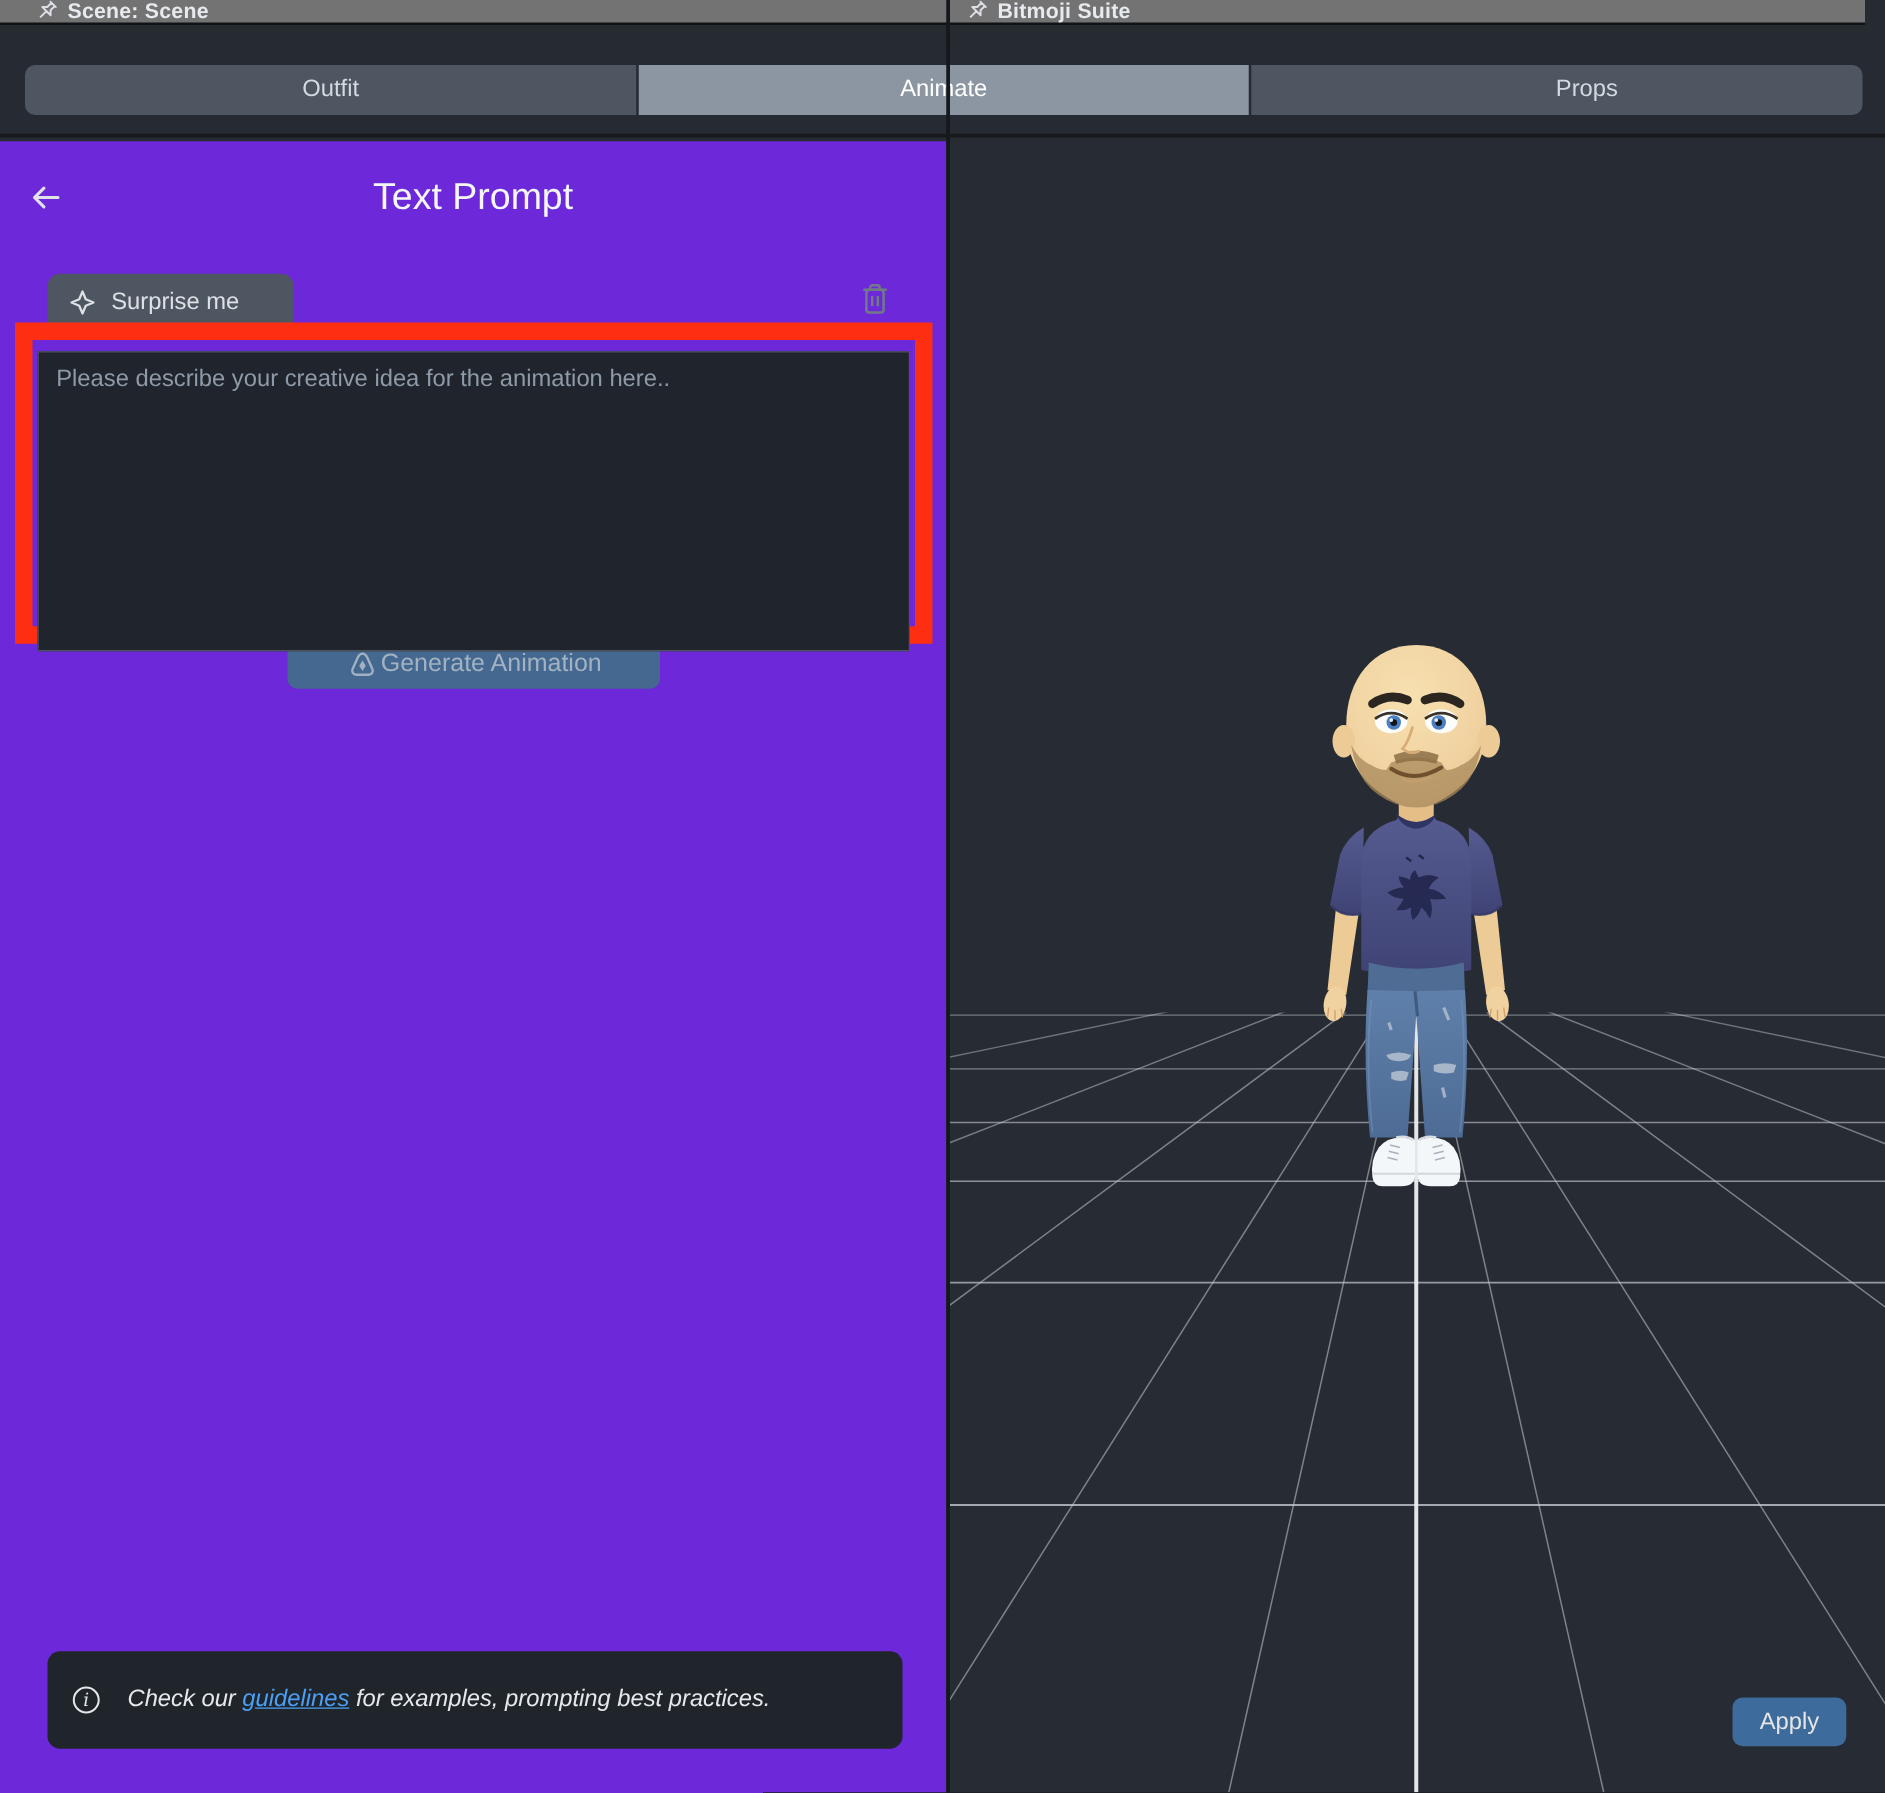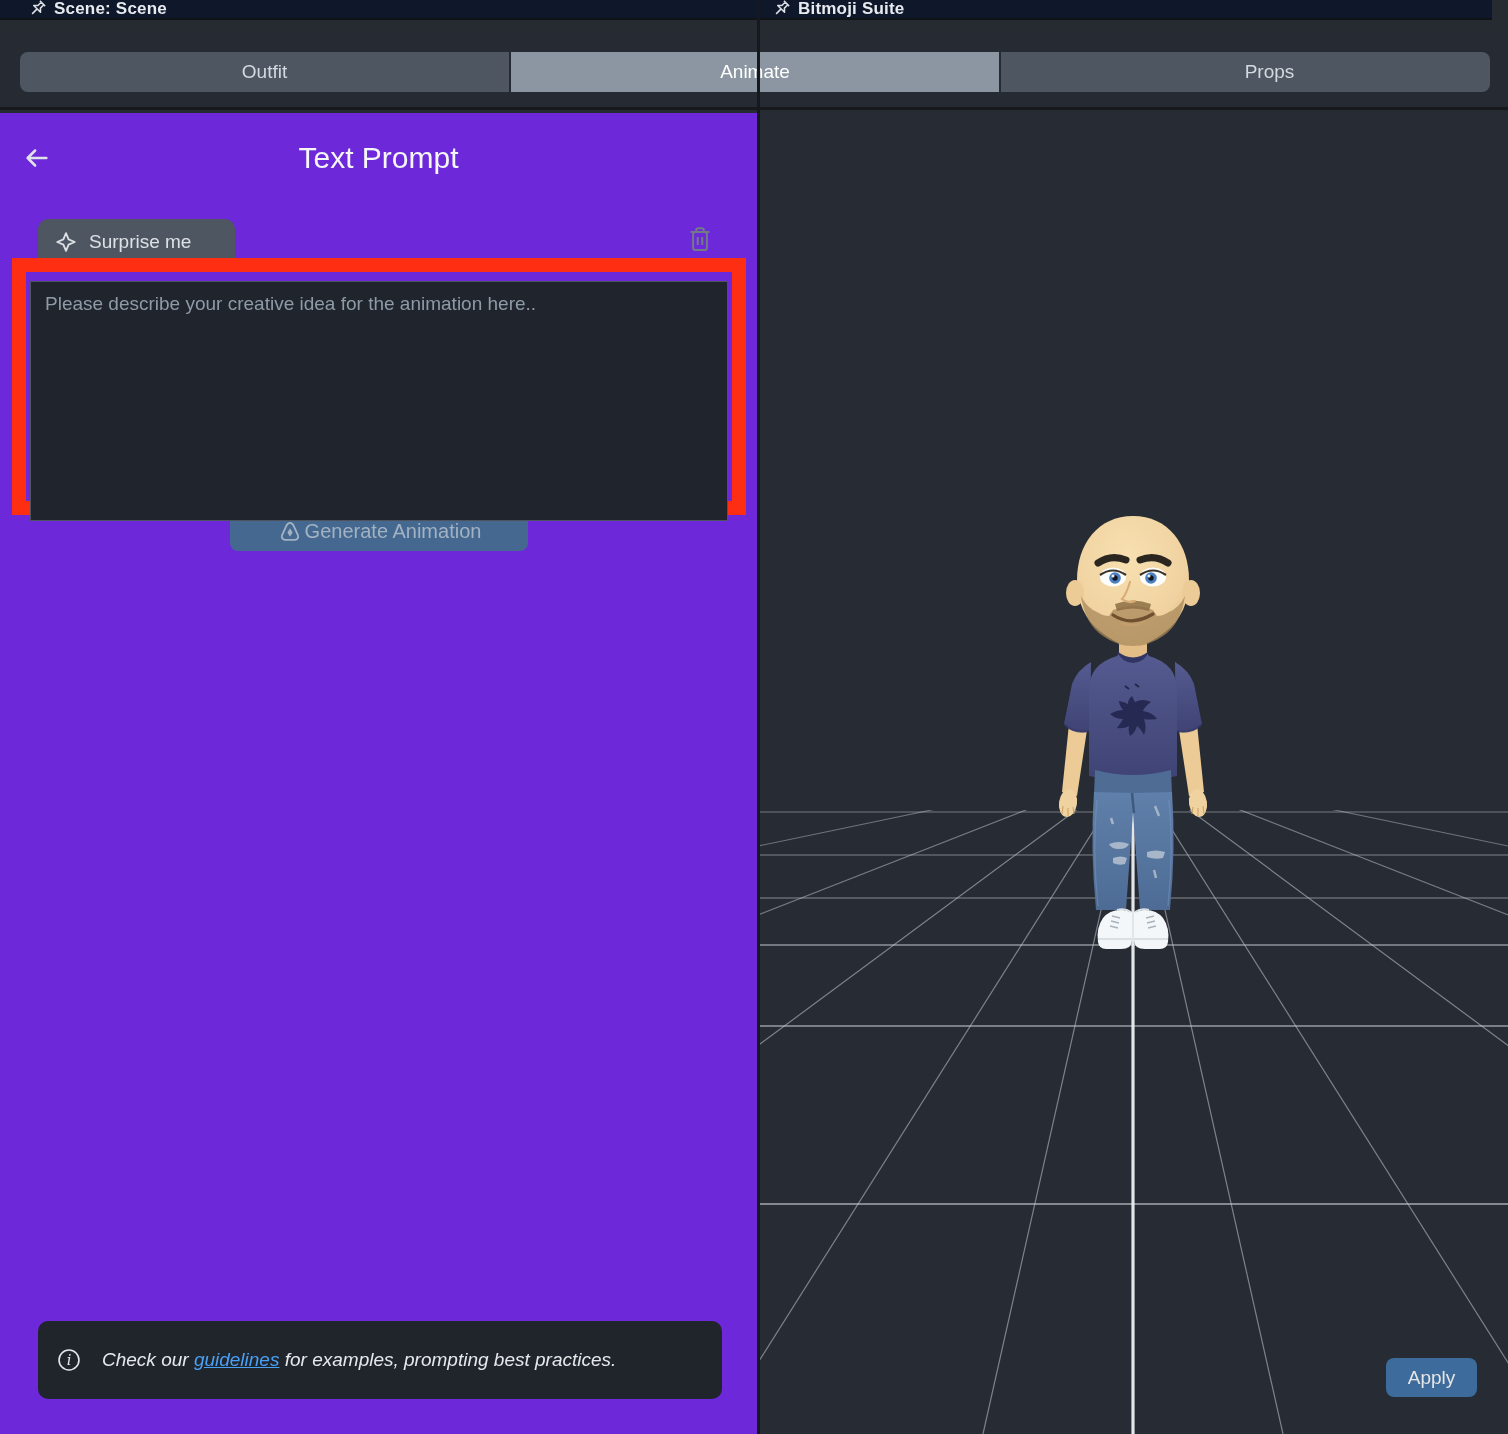--- a/index.html
+++ b/index.html
@@ -1,21 +1,21 @@
 <!DOCTYPE html>
 <html><head>
 <meta charset="utf-8">
 <style>
   * { margin:0; padding:0; box-sizing:border-box; }
   html,body { width:1508px; height:1434px; background:#14171b; overflow:hidden;
               font-family:"Liberation Sans", sans-serif; }
   .app { position:relative; width:1508px; height:1434px; background:#262a31; }
 
   
-  .titlebar { position:absolute; top:0; height:20px; background:#0f172a;
+  .titlebar { position:absolute; top:0; height:20px; background:#737373;
               border-bottom:2px solid #101316; display:flex; align-items:center;
               gap:6px; padding-left:26px; }
   .titlebar-left  { left:0; width:757px; }
   .titlebar-right { left:744px; width:748px; }
   .titlebar .pin { width:22px; height:22px; color:#dce0e5; flex:0 0 auto; }
   .titlebar .title { color:#e7eaee; font-size:17px; font-weight:700; letter-spacing:.2px; }
   .v-divider { position:absolute; left:757px; top:0; width:3px; height:1434px; background:#15181c; }
 
   
   .tabstrip { position:absolute; left:0; top:38px; width:1508px; height:72px;

